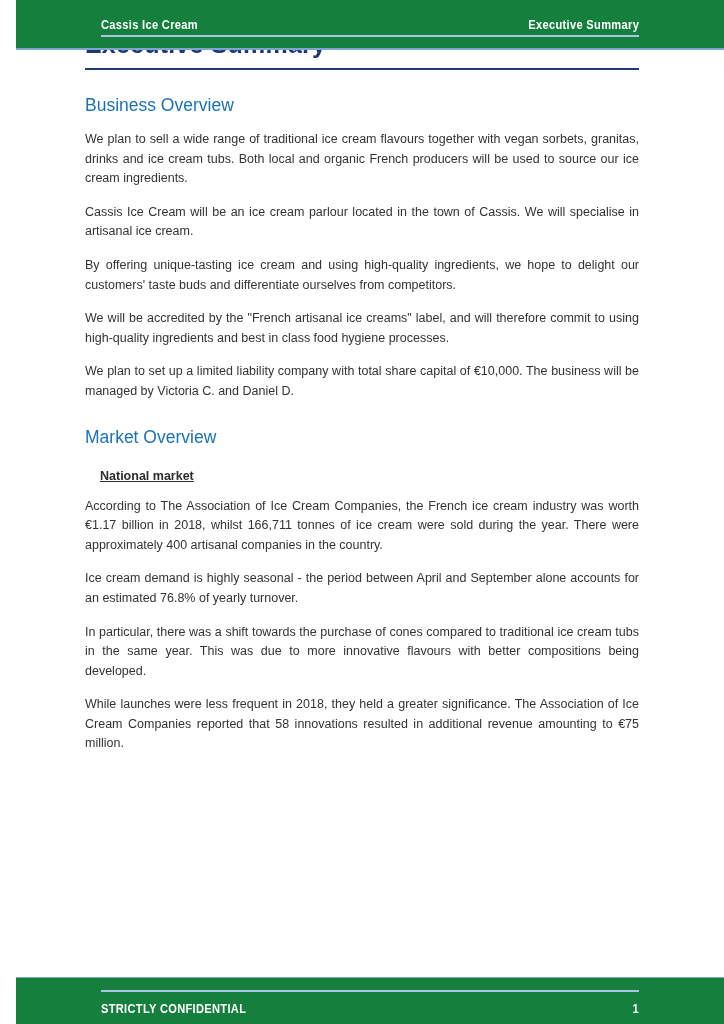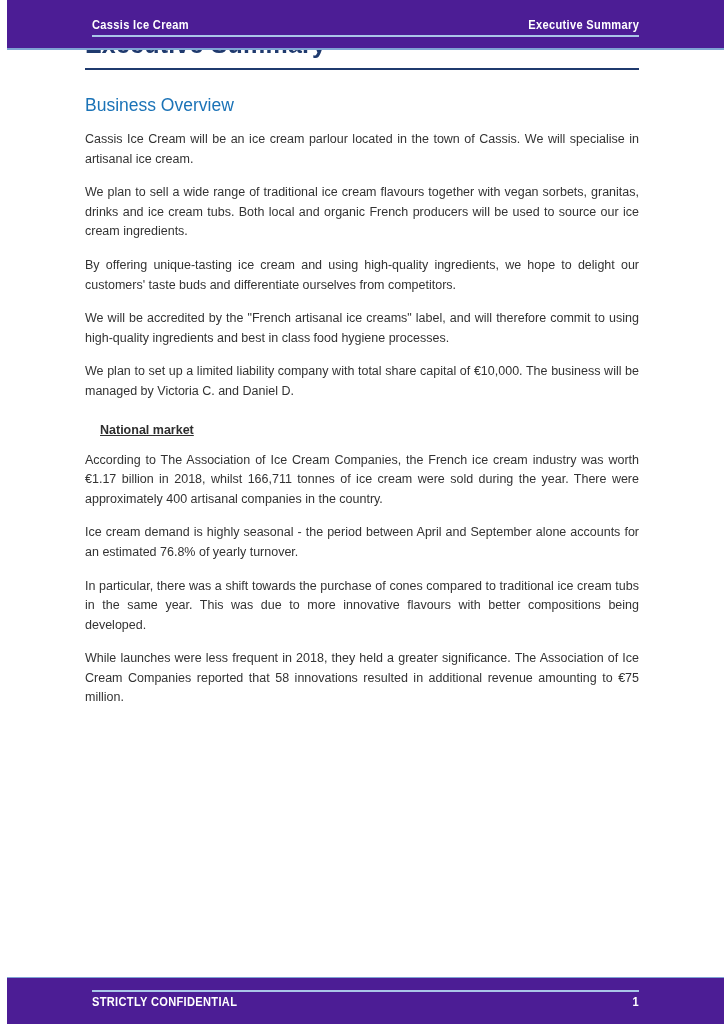--- a/index.html
+++ b/index.html
@@ -2,33 +2,33 @@
 <html><head>
 <meta charset="utf-8">
 <style>
   html,body { margin:0; padding:0; background:#e8e8e8; }
   .page {
     position:relative; width:724px; height:1024px; margin:0 auto;
     background:#ffffff; overflow:hidden;
     font-family:"Liberation Sans", sans-serif;
   }
   
-  .bar { position:absolute; left:7px; right:0; background:#4c1d95; }
+  .bar { position:absolute; left:16px; right:0; background:#15803d; }
   .bar--header { top:0; height:48px; border-bottom:2px solid #7fa3d4; }
   .bar--footer { bottom:0; height:46px; border-top:1px solid #7fa3d4; }
   .bar-inner {
     margin:0 85px; display:flex; justify-content:space-between; align-items:flex-end;
     color:#ffffff; font-size:13.5px; font-weight:bold; letter-spacing:.4px;
   }
   .bar--header .bar-inner {
     height:30px; margin-top:2px; padding-bottom:3px;
     border-bottom:2px solid #a9c5e8;
   }
   .bar--footer .bar-inner {
-    margin-top:12px; padding-top:2px; align-items:flex-start;
+    margin-top:12px; padding-top:9px; align-items:flex-start;
     border-top:2px solid #a9c5e8;
   }
   .cond { display:inline-block; transform:scaleX(.82); white-space:nowrap; }
   .cond--left  { transform-origin:0 50%; }
   .cond--right { transform-origin:100% 50%; }
   
   .content { margin:0 85px; }
   .page-title {
     margin:30px 0 0; padding-bottom:9px;
     color:#1f3a6e; font-size:25px; font-weight:bold; letter-spacing:.2px;
@@ -57,26 +57,27 @@
       <span class="cond cond--right">Executive Summary</span>
     </div>
   </div>
 
   <div class="content">
 
     <h1 class="page-title">Executive Summary</h1>
 
     <h2 class="section-heading">Business Overview</h2>
 
+    <p class="body-para">We plan to sell a wide range of traditional ice cream flavours together with vegan sorbets, granitas, drinks and ice cream tubs. Both local and organic French producers will be used to source our ice cream ingredients.</p>
     <p class="body-para">Cassis Ice Cream will be an ice cream parlour located in the town of Cassis. We will specialise in artisanal ice cream.</p>
-    <p class="body-para">We plan to sell a wide range of traditional ice cream flavours together with vegan sorbets, granitas, drinks and ice cream tubs. Both local and organic French producers will be used to source our ice cream ingredients.</p>
     <p class="body-para">By offering unique-tasting ice cream and using high-quality ingredients, we hope to delight our customers' taste buds and differentiate ourselves from competitors.</p>
     <p class="body-para">We will be accredited by the "French artisanal ice creams" label, and will therefore commit to using high-quality ingredients and best in class food hygiene processes.</p>
     <p class="body-para">We plan to set up a limited liability company with total share capital of €10,000. The business will be managed by Victoria C. and Daniel D.</p>
 
+    <h2 class="section-heading">Market Overview</h2>
 
     <h3 class="sub-heading sub-heading--underline">National market</h3>
 
 
     <p class="body-para">According to The Association of Ice Cream Companies, the French ice cream industry was worth €1.17 billion in 2018, whilst 166,711 tonnes of ice cream were sold during the year. There were approximately 400 artisanal companies in the country.</p>
     <p class="body-para">Ice cream demand is highly seasonal - the period between April and September alone accounts for an estimated 76.8% of yearly turnover.</p>
     <p class="body-para">In particular, there was a shift towards the purchase of cones compared to traditional ice cream tubs in the same year. This was due to more innovative flavours with better compositions being developed.</p>
     <p class="body-para">While launches were less frequent in 2018, they held a greater significance. The Association of Ice Cream Companies reported that 58 innovations resulted in additional revenue amounting to €75 million.</p>
 
   </div>

